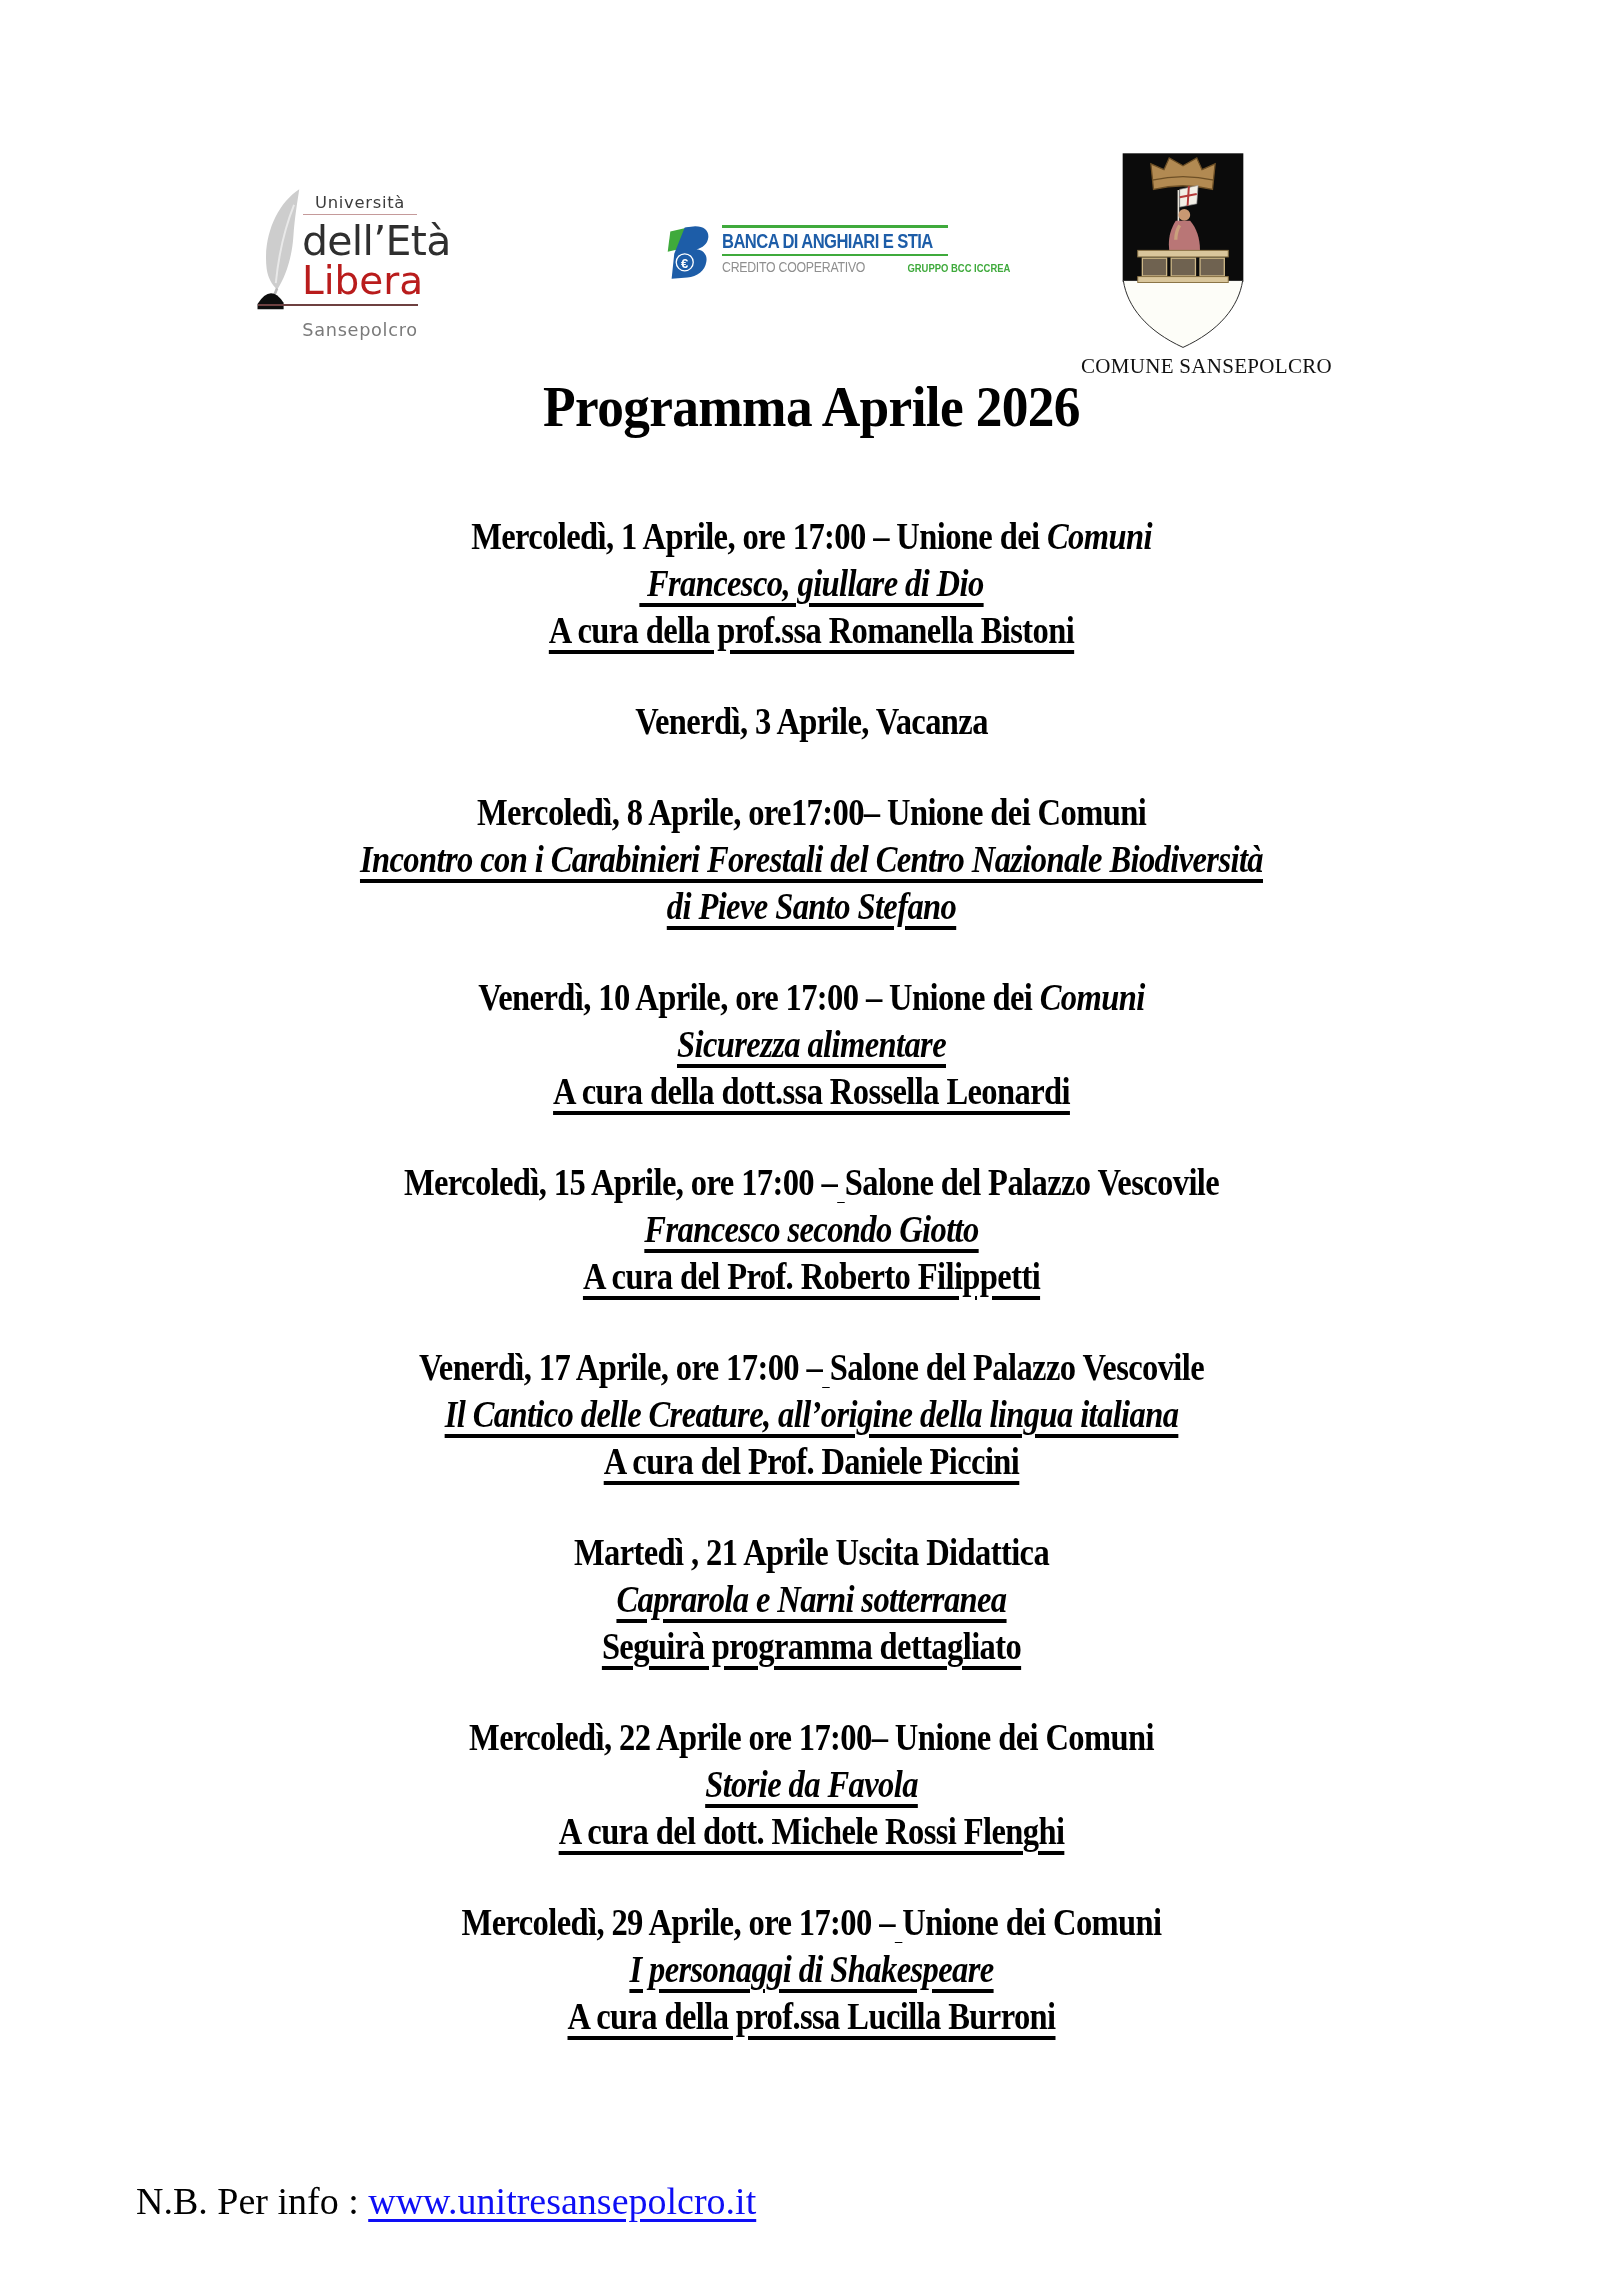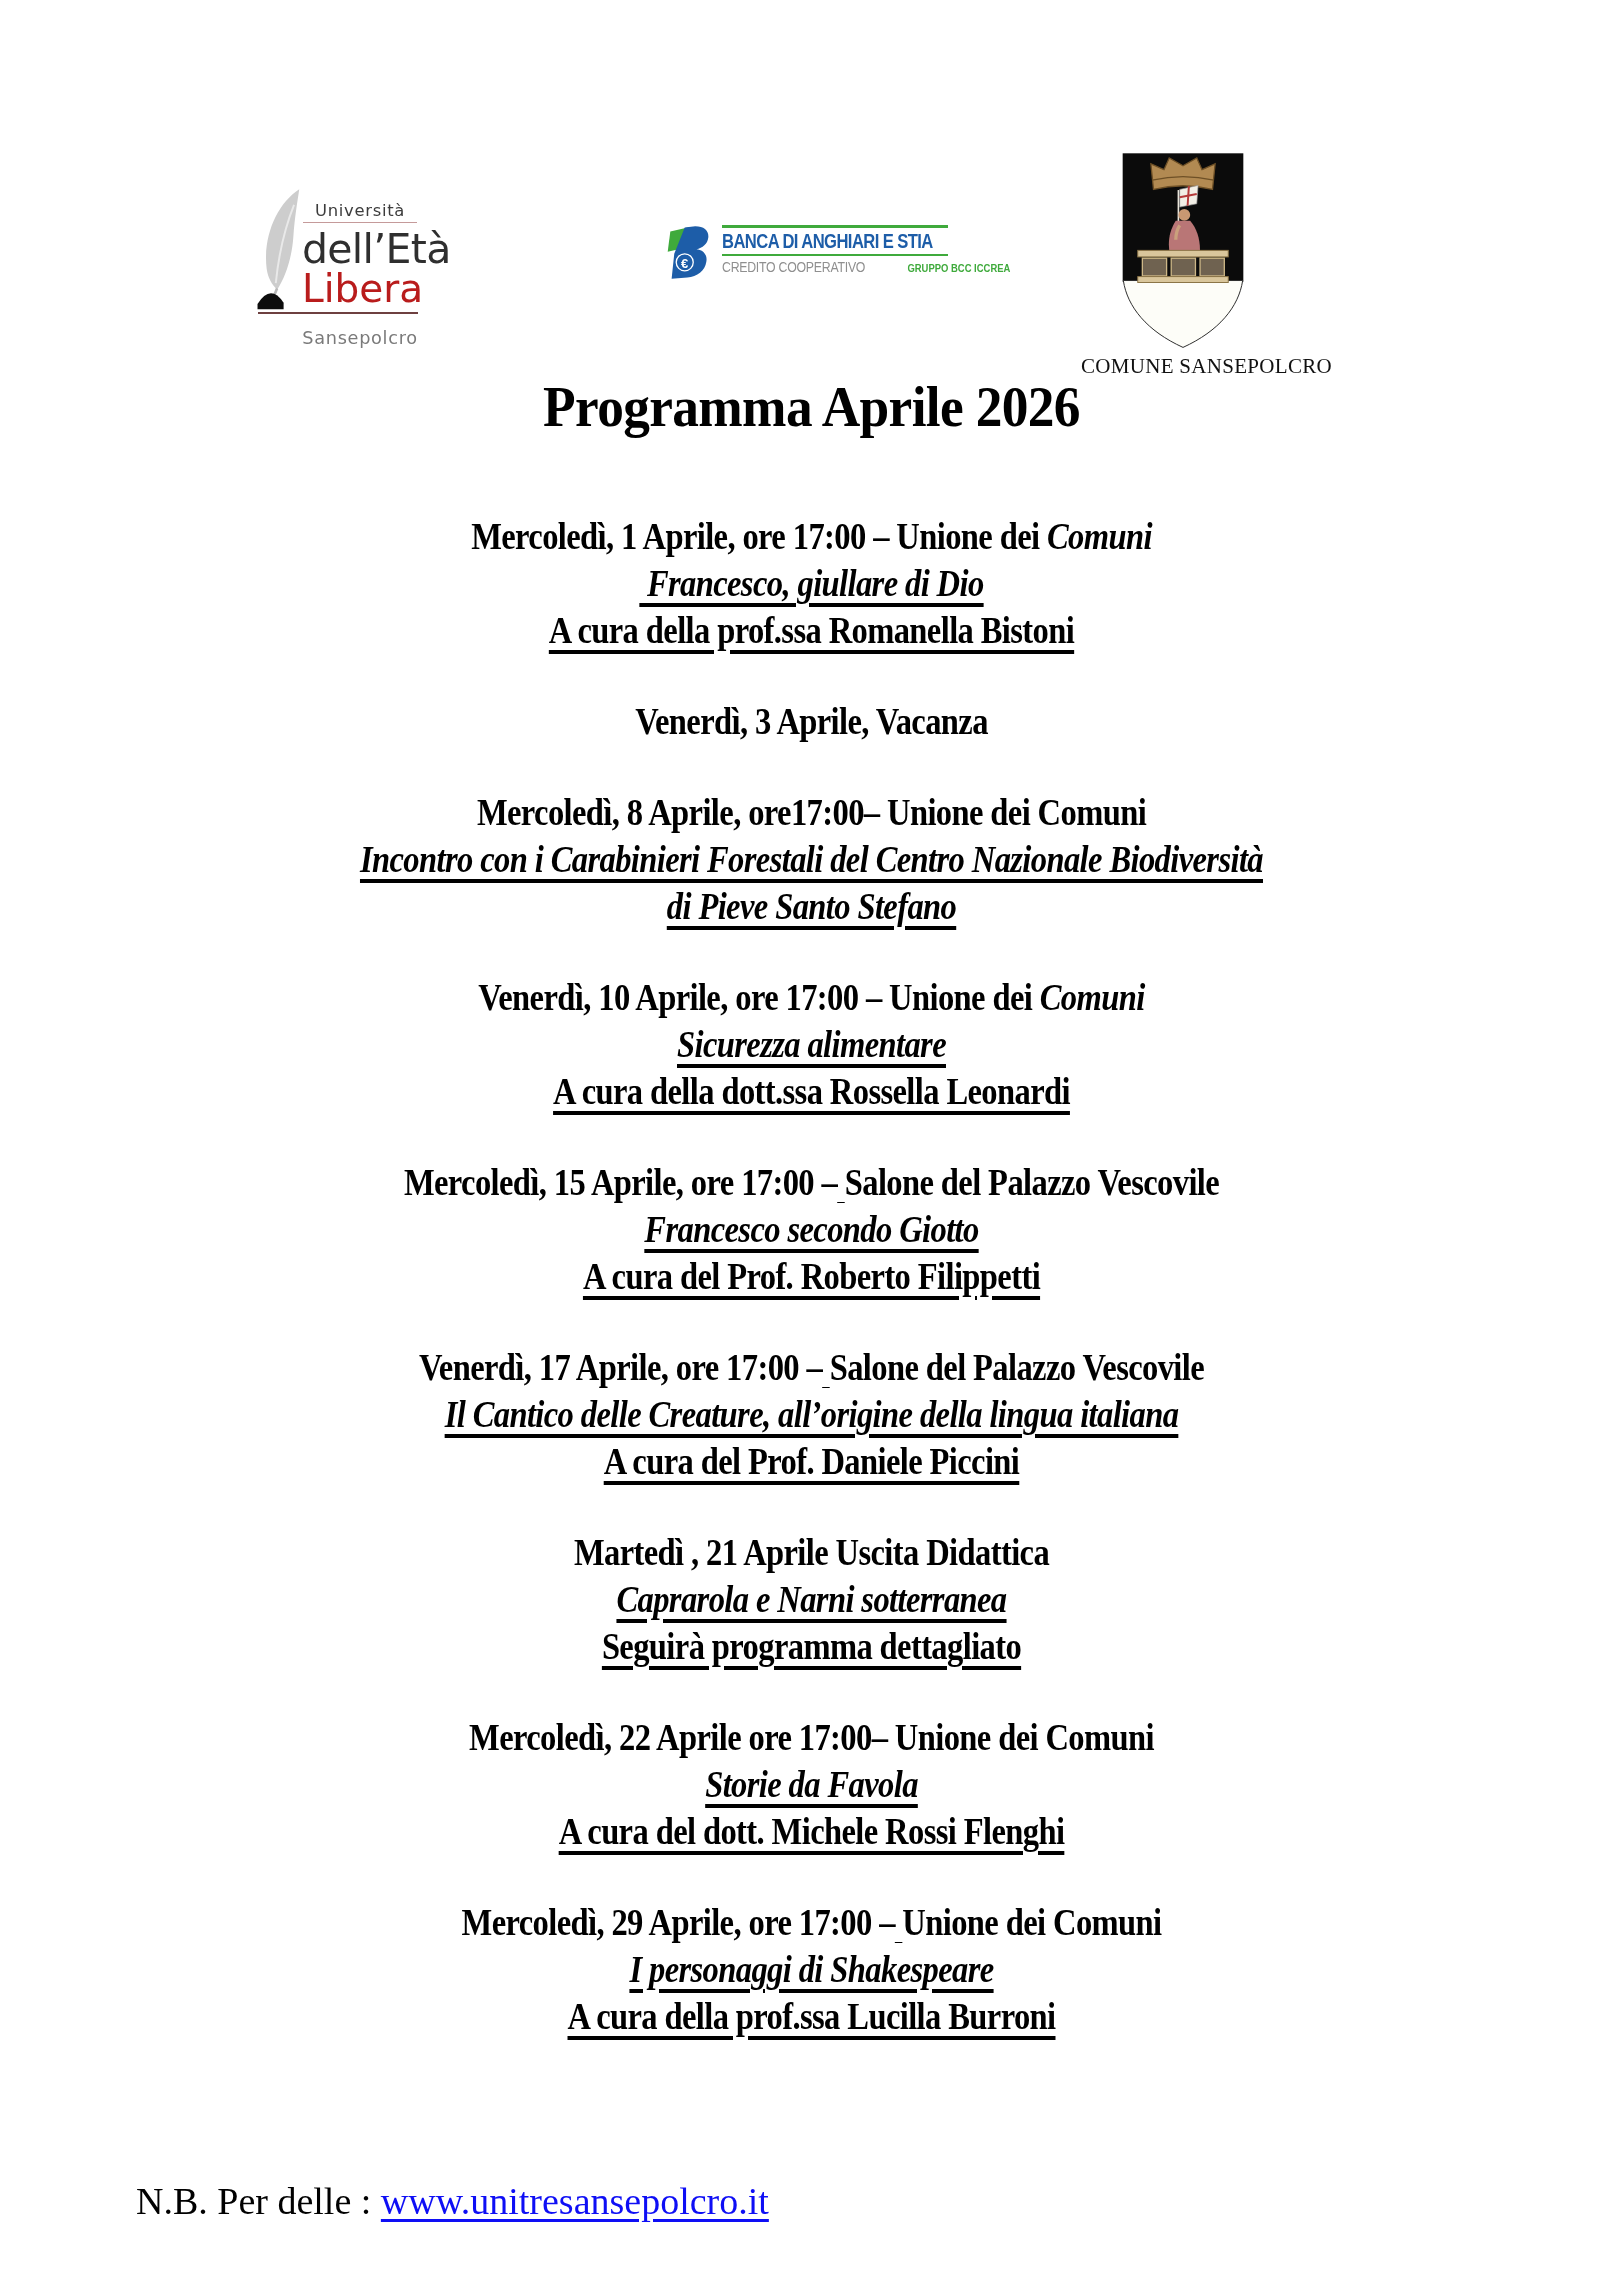--- a/index.html
+++ b/index.html
@@ -3,21 +3,21 @@
 <meta charset="utf-8">
 <style>
   * { margin:0; padding:0; box-sizing:border-box; }
   html,body { width:1623px; height:2295px; }
   body { background:#ffffff; font-family:"Liberation Serif", serif; color:#000; position:relative; }
   .page { position:absolute; left:0; top:0; width:1623px; height:2295px; background:#fff; overflow:hidden; }
 
   
   .uni-logo { position:absolute; left:251px; top:182px; width:173px; height:145px; }
   .uni-feather { position:absolute; left:0; top:2.6px; }
-  .uni-text { position:absolute; left:51px; top:19px; width:116px; text-align:center; font-family:"DejaVu Sans", sans-serif; }
+  .uni-text { position:absolute; left:51px; top:11px; width:116px; text-align:center; font-family:"DejaVu Sans", sans-serif; }
   .uni-line1 { font-size:16.4px; color:#3c3c3c; letter-spacing:0.7px; }
   .uni-rule1 { height:1.3px; background:#c59a9a; margin:2px 1.3px 1.3px 1.3px; }
   .uni-line2 { font-size:41px; color:#2f2f2f; letter-spacing:-0.7px; }
   .uni-line3 { font-size:39px; color:#b91c1c; margin-top:-6.5px; letter-spacing:0px; }
   .uni-rule2 { height:2px; background:#6e4040; width:calc(100% + 44px); margin-left:-44px; margin-top:1.3px; }
   .uni-line4 { font-size:17.7px; color:#7a7a7a; margin-top:14px; letter-spacing:0.7px; }
 
   .bank-logo { position:absolute; left:665px; top:225px; display:flex; align-items:flex-start; gap:10.5px; }
   .bank-text { width:226px; }
   .bank-hr { height:2.6px; background:#3faa3c; }
@@ -156,17 +156,17 @@
         <div class="line curator"><span>A cura del dott. Michele Rossi Flenghi</span></div>
       </section>
       <section class="event">
         <div class="line when"><span>Mercoledì, 29 Aprile, ore 17:00 –</span><span class="u">&nbsp;</span><span>Unione dei Comuni</span></div>
         <div class="line title"><span>I personaggi di Shakespeare</span></div>
         <div class="line curator"><span>A cura della prof.ssa Lucilla Burroni</span></div>
       </section>
     </main>
 
   <div class="footer">
-    <span>N.B. Per delle : </span><a href="#">www.unitresansepolcro.it</a>
+    <span>N.B. Per info : </span><a href="#">www.unitresansepolcro.it</a>
   </div>
 
 </div>
 
 
 </body></html>

